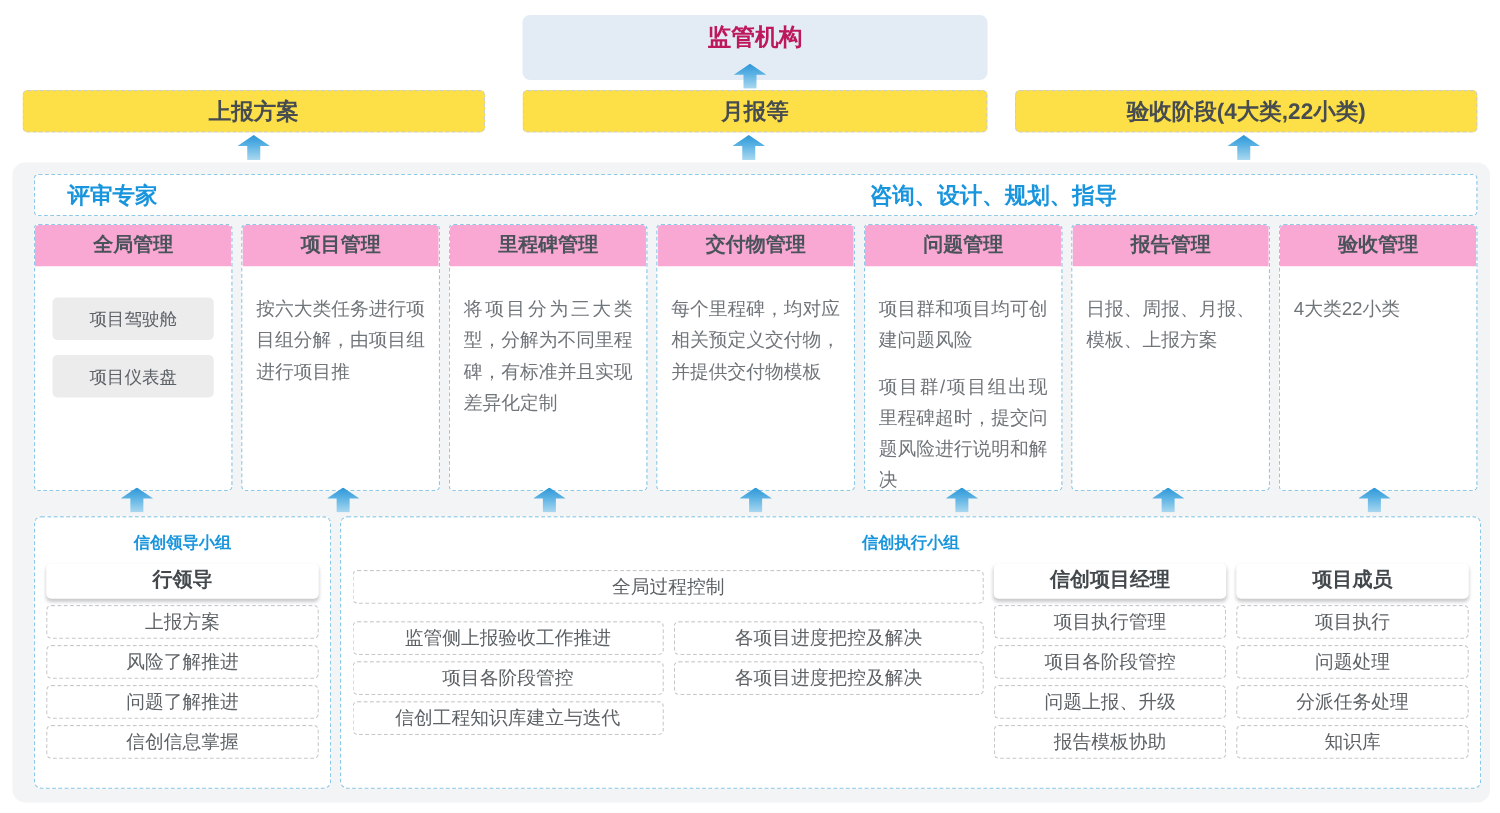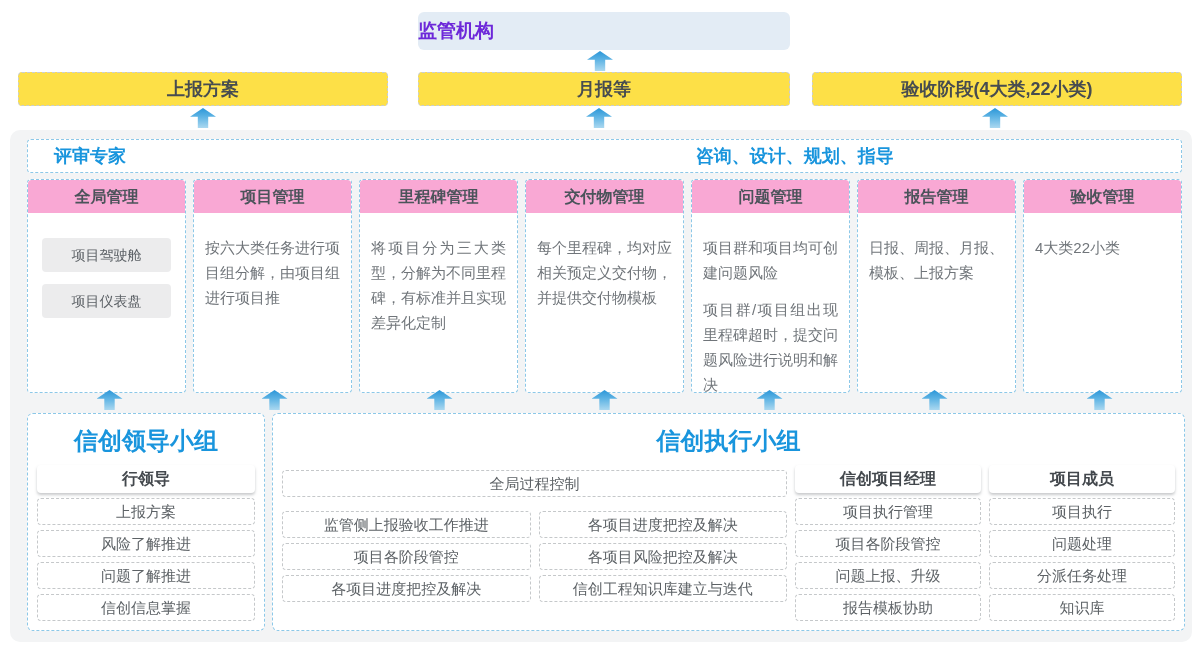--- a/index.html
+++ b/index.html
@@ -9,23 +9,23 @@
   #stage { position:relative; width:1200px; height:650px; overflow:hidden; }
 
   
   .arrow-up {
     width:26px; height:20px;
     background:linear-gradient(180deg,#2b96d8 0%,#5fb4e4 45%,#abd8f0 100%);
     clip-path:polygon(50% 0,100% 44%,70% 44%,70% 100%,30% 100%,30% 44%,0 44%);
   }
 
   
-  .regulator-box { left:418px; top:12px; width:372px; height:38px;
-    background:#e3ecf5; border-radius:6px; text-align:left; line-height:38px;
-    font-size:19px; font-weight:bold; color:#6d28d9; }
+  .regulator-box { left:418px; top:12px; width:372px; height:52px;
+    background:#e3ecf5; border-radius:6px; text-align:center; line-height:38px;
+    font-size:19px; font-weight:bold; color:#be185d; }
   .output-box { top:72px; height:34px; background:#fde047;
     border:1px dashed #c9cdd0; border-radius:4px; text-align:center;
     line-height:32px; font-size:18px; font-weight:bold; color:#474c50; }
 
   
   .main-panel { left:10px; top:130px; width:1182px; height:512px;
     background:#f3f4f5; border-radius:10px; }
   .experts-strip { left:17px; top:9px; width:1155px; height:34px;
     background:#ffffff; border:1px dashed #8cc8e8; border-radius:4px; }
   .experts-label { position:absolute; left:26px; top:0; line-height:32px;
@@ -48,21 +48,21 @@
     border-radius:4px; text-align:center; font-size:14px; color:#5c6166; }
 
   .mid-arrows { left:17px; top:260px; width:1155px; height:21px; display:flex; }
   .mid-arrows .cell { flex:1; display:flex; justify-content:center; }
 
   
   .group-box { top:283px; height:218px; background:#ffffff;
     border:1px dashed #8cc8e8; border-radius:6px; }
   .lead-box { left:17px; width:238px; }
   .exec-box { left:262px; width:913px; }
-  .group-title { text-align:center; font-size:24px; font-weight:bold;
+  .group-title { text-align:center; font-size:13px; font-weight:bold;
     color:#1995dd; padding:11px 0 8px; }
   .role-header { height:28px; line-height:28px; background:#ffffff;
     border-radius:4px; box-shadow:0 2px 3px rgba(110,115,120,.38);
     text-align:center; font-size:16px; font-weight:bold; color:#43484d; }
   .ditem { height:27px; line-height:25px; border:1px dashed #c5c8ca;
     border-radius:4px; background:#ffffff; text-align:center;
     font-size:15px; color:#5d6266; margin-top:5px; white-space:nowrap; overflow:hidden; }
   .lead-body { padding:0 9px; }
   .exec-cols { display:flex; gap:8px; padding:0 9px; }
   .exec-col-a { width:505px; flex:none; }
@@ -186,21 +186,20 @@
     <div class="abs group-box exec-box">
       <div class="group-title">信创执行小组</div>
       <div class="exec-cols">
 
         <div class="exec-col-a">
           <div class="ditem">全局过程控制</div>
           <div class="pm-grid">
             <div class="ditem">监管侧上报验收工作推进</div>
             <div class="ditem">各项目进度把控及解决</div>
             <div class="ditem">项目各阶段管控</div>
-            <div class="ditem">各项目风险把控及解决</div>
             <div class="ditem">各项目进度把控及解决</div>
             <div class="ditem">信创工程知识库建立与迭代</div>
           </div>
         </div>
 
         <div class="exec-col">
           <div class="role-header">信创项目经理</div>
           <div class="ditem">项目执行管理</div>
           <div class="ditem">项目各阶段管控</div>
           <div class="ditem">问题上报、升级</div>

